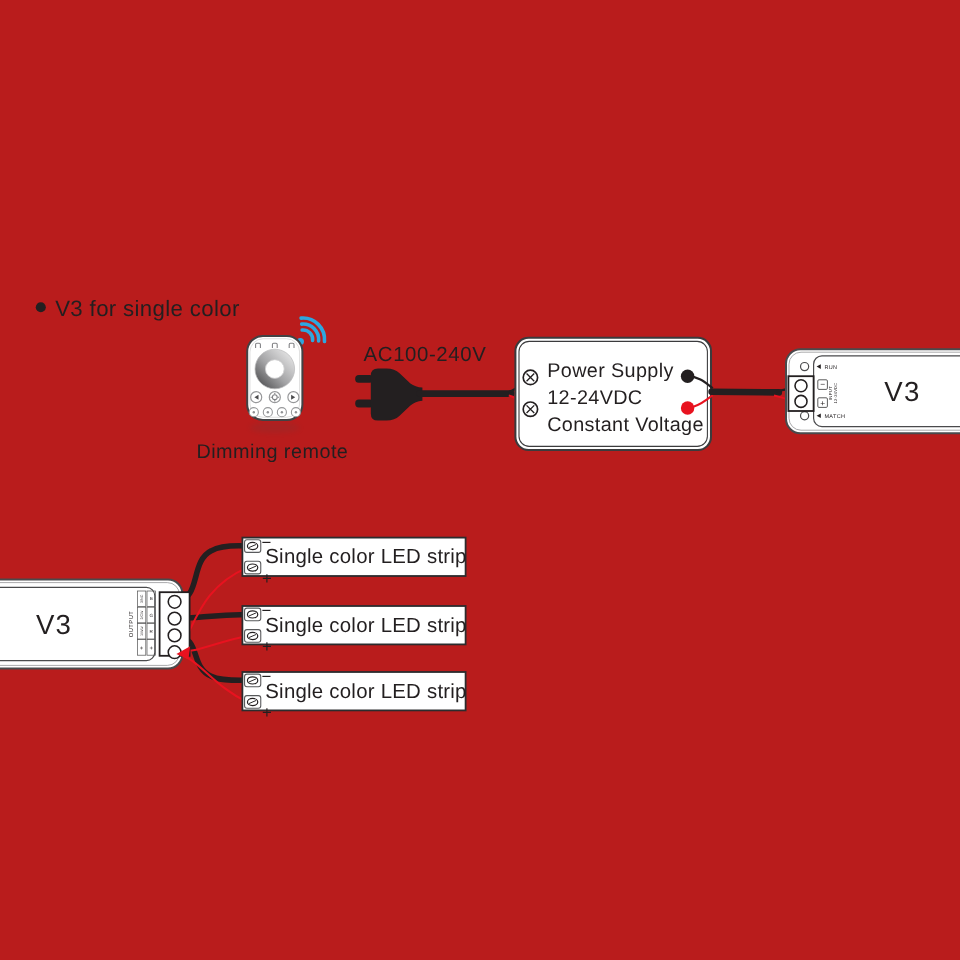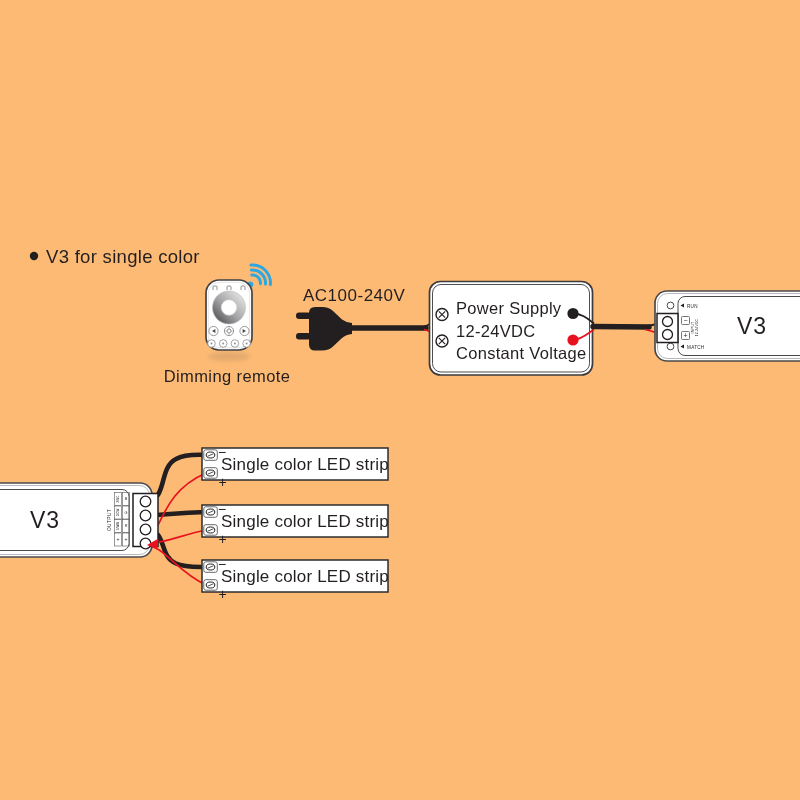--- a/index.html
+++ b/index.html
@@ -1,16 +1,16 @@
 <!DOCTYPE html>
 <html><head>
 <meta charset="utf-8">
 <style>
   html,body{margin:0;padding:0;background:#ffffff;}
-  .canvas{position:relative;width:800px;height:800px;background:#fdba74;overflow:hidden;
+  .canvas{position:relative;width:800px;height:800px;background:#b91c1c;overflow:hidden;
           font-family:"Liberation Sans", sans-serif;}
   svg{position:absolute;left:0;top:0;}
   svg text{font-family:"Liberation Sans", sans-serif;fill:#231f20;}
 </style>
 </head>
 <body>
 
 <div class="canvas">
 <svg width="800" height="800" viewBox="0 0 800 800">
   <defs>

